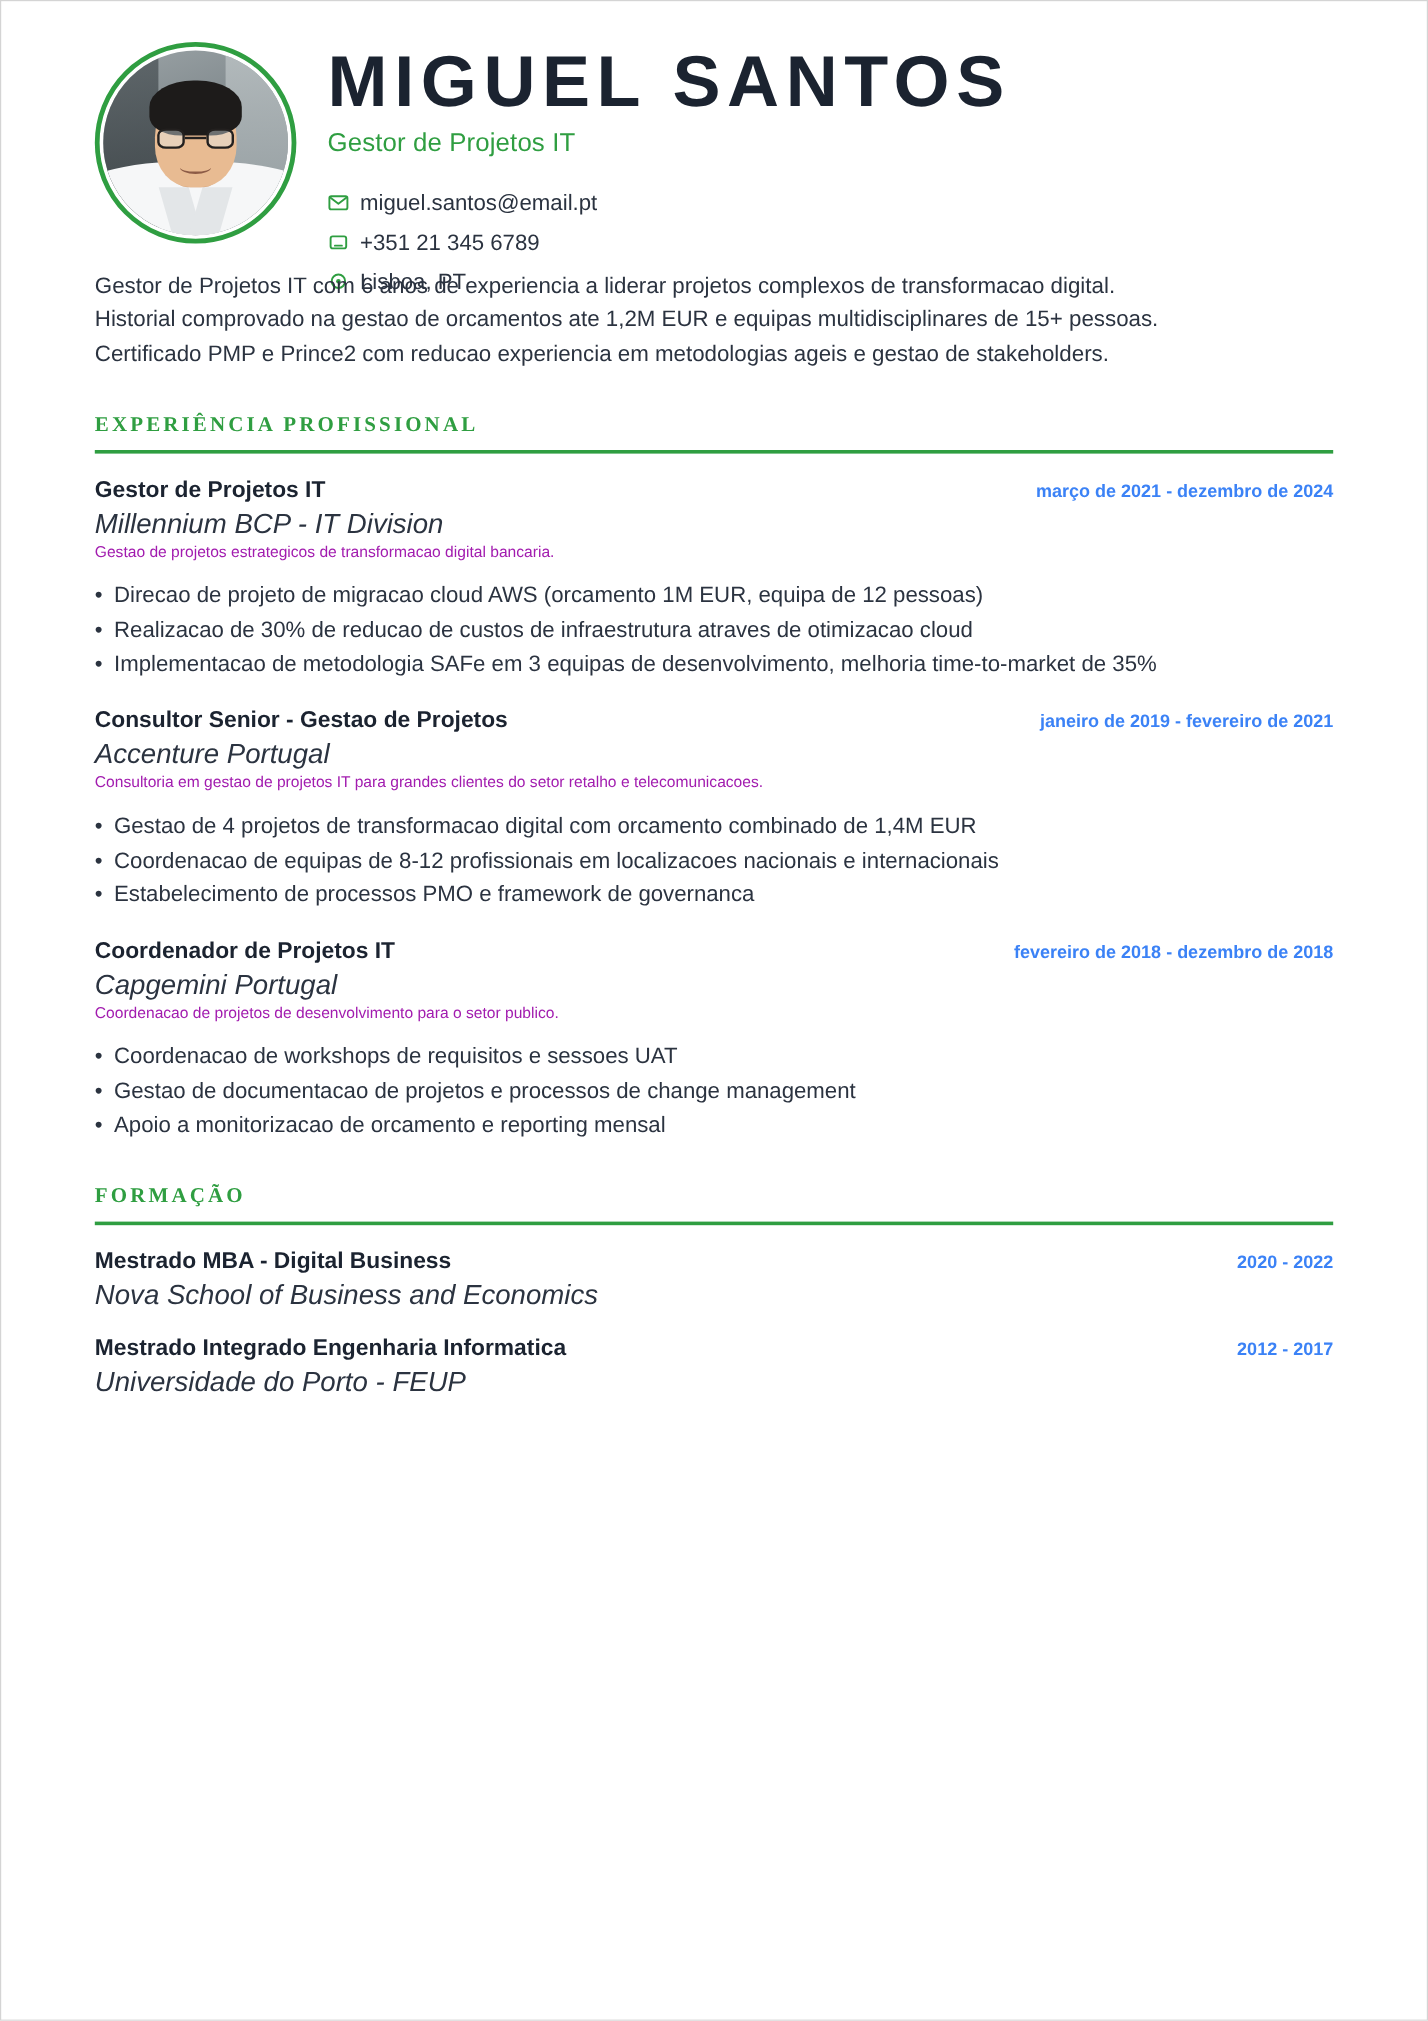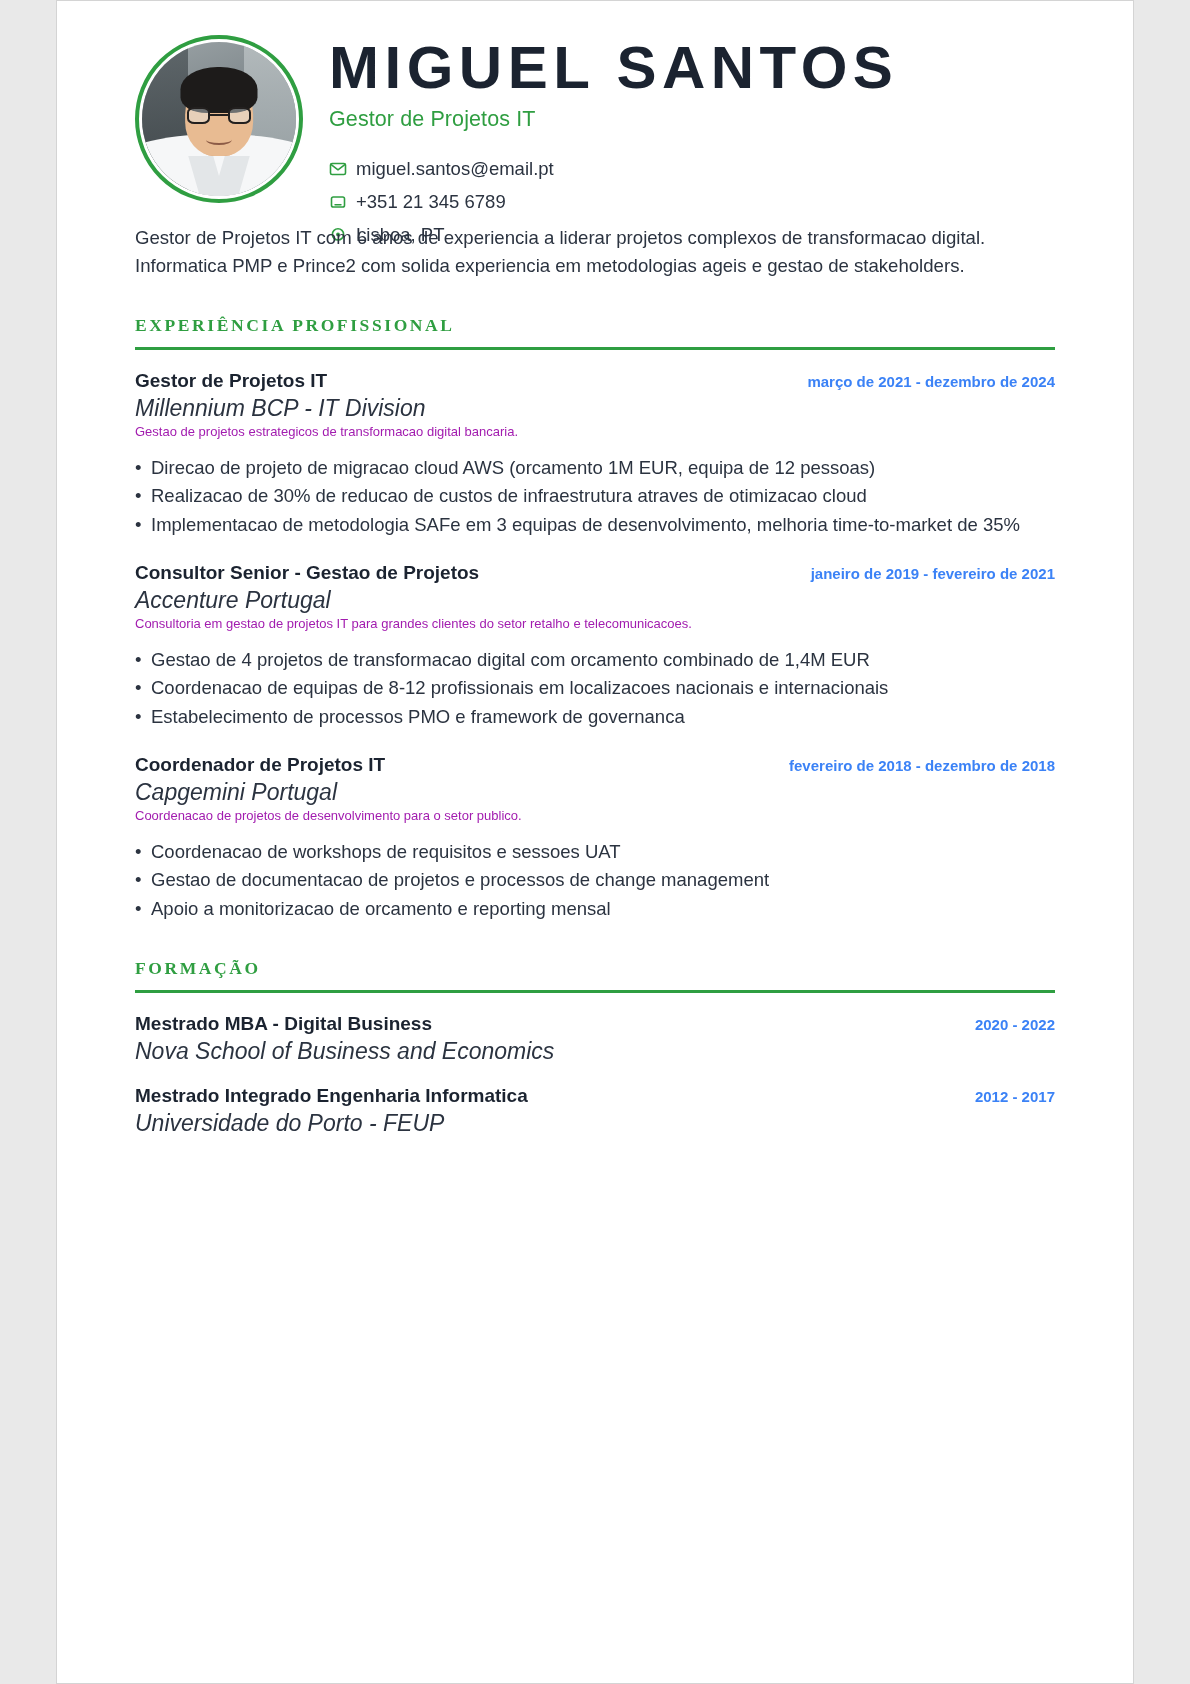--- a/index.html
+++ b/index.html
@@ -5,21 +5,21 @@
 <style>
   * { box-sizing: border-box; margin: 0; padding: 0; }
 
   html, body {
     background: #e9e9e9;
     font-family: "Liberation Sans", sans-serif;
   }
 
   .page {
     position: relative;
-    width: 1078px;
+    width: 1190px;
     height: 1684px;
     margin: 0 auto;
     background: #ffffff;
     border: 1px solid #d4d4d4;
     overflow: hidden;
   }
 
   .sheet {
     padding: 34px 78px 0 78px;
   }
@@ -243,21 +243,22 @@
             </span>
             <span>Lisboa, PT</span>
           </div>
 
         </div>
       </div>
     </div>
 
     <div class="summary">
       <p>Gestor de Projetos IT com 6 anos de experiencia a liderar projetos complexos de transformacao digital.</p>
-      <p>Informatica PMP e Prince2 com solida experiencia em metodologias ageis e gestao de stakeholders.</p>
+      <p>Historial comprovado na gestao de orcamentos ate 1,2M EUR e equipas multidisciplinares de 15+ pessoas.</p>
+      <p>Certificado PMP e Prince2 com reducao experiencia em metodologias ageis e gestao de stakeholders.</p>
     </div>
 
     <div class="section">
       <div class="section-title">EXPERIÊNCIA PROFISSIONAL</div>
       <div class="rule"></div>
 
       <div class="entry first">
         <div class="entry-head">
           <div class="entry-title">Gestor de Projetos IT</div>
           <div class="entry-date">março de 2021 - dezembro de 2024</div>

